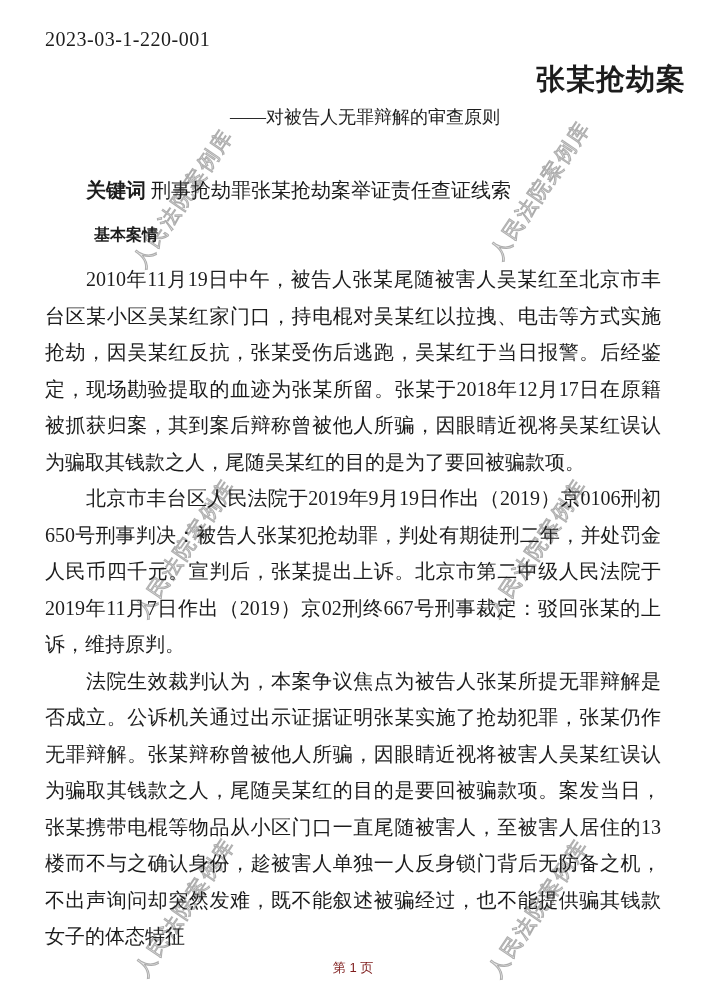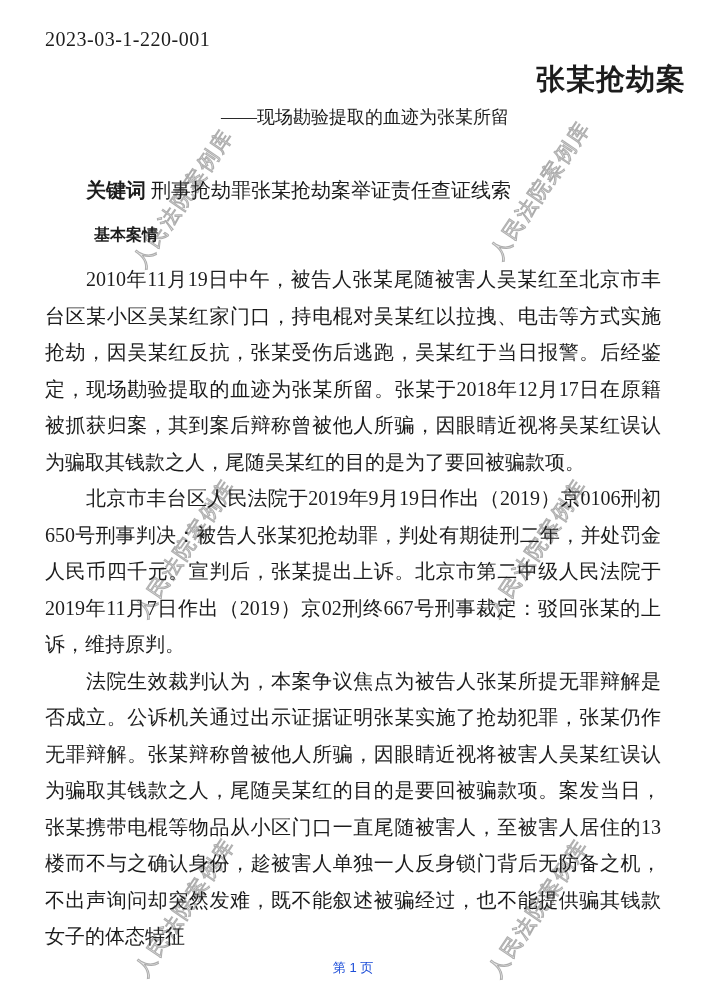--- a/index.html
+++ b/index.html
@@ -76,21 +76,21 @@
     line-height:36.5px;
     text-align:justify;
     text-indent:41px;
   }
   .footer {
     position:absolute;
     left:0; right:0; bottom:22px;
     text-align:center;
     font-size:13px;
     font-family:"Liberation Sans", sans-serif;
-    color:#1d4ed8;
+    color:#7f1d1d;
     z-index:1;
   }
 </style>
 </head>
 <body>
 
 <div class="page">
 
   <div class="wm-layer">
     <div class="wm" style="left:183px; top:198px;">人民法院案例库</div>
@@ -100,21 +100,21 @@
     <div class="wm" style="left:185px; top:907px;">人民法院案例库</div>
     <div class="wm" style="left:538px; top:908px;">人民法院案例库</div>
   </div>
 
   <div class="content">
 
     <div class="doc-number">2023-03-1-220-001</div>
 
     <h1 class="title">张某抢劫案</h1>
 
-    <div class="subtitle">——现场勘验提取的血迹为张某所留</div>
+    <div class="subtitle">——对被告人无罪辩解的审查原则</div>
 
     <p class="keywords-line"><span class="kw-label">关键词</span><span class="kw first">刑事</span><span class="kw">抢劫罪</span><span class="kw">张某抢劫案</span><span class="kw">举证责任</span><span class="kw">查证线索</span></p>
 
     <h2 class="sec-heading">基本案情</h2>
 
     <p class="body-para">2010年11月19日中午，被告人张某尾随被害人吴某红至北京市丰台区某小区吴某红家门口，持电棍对吴某红以拉拽、电击等方式实施抢劫，因吴某红反抗，张某受伤后逃跑，吴某红于当日报警。后经鉴定，现场勘验提取的血迹为张某所留。张某于2018年12月17日在原籍被抓获归案，其到案后辩称曾被他人所骗，因眼睛近视将吴某红误认为骗取其钱款之人，尾随吴某红的目的是为了要回被骗款项。</p>
 
     <p class="body-para">北京市丰台区人民法院于2019年9月19日作出（2019）京0106刑初650号刑事判决：被告人张某犯抢劫罪，判处有期徒刑二年，并处罚金人民币四千元。宣判后，张某提出上诉。北京市第二中级人民法院于2019年11月7日作出（2019）京02刑终667号刑事裁定：驳回张某的上诉，维持原判。</p>
 
 

